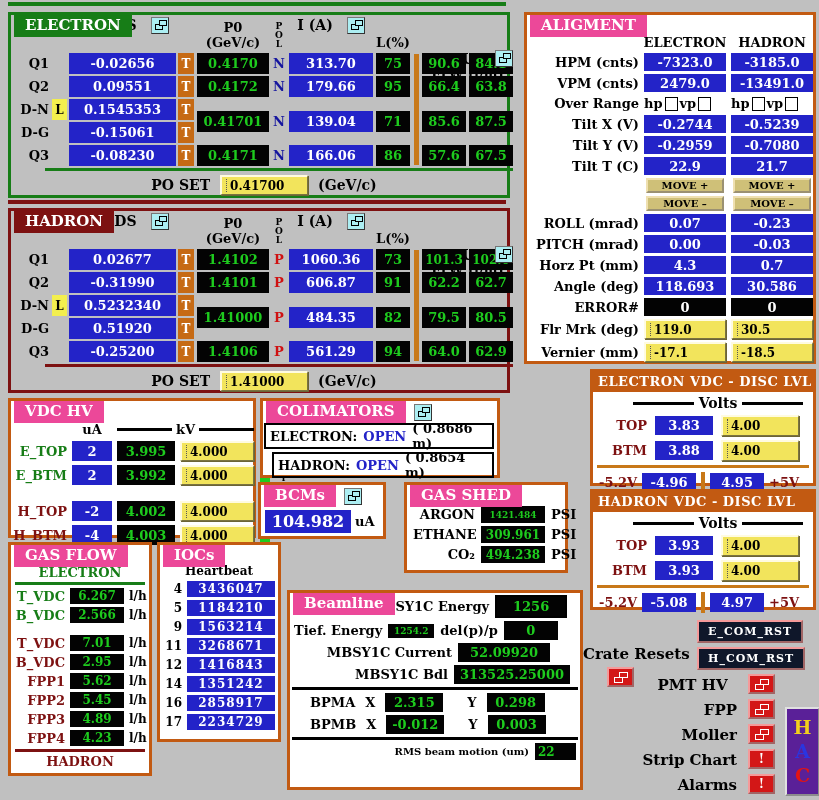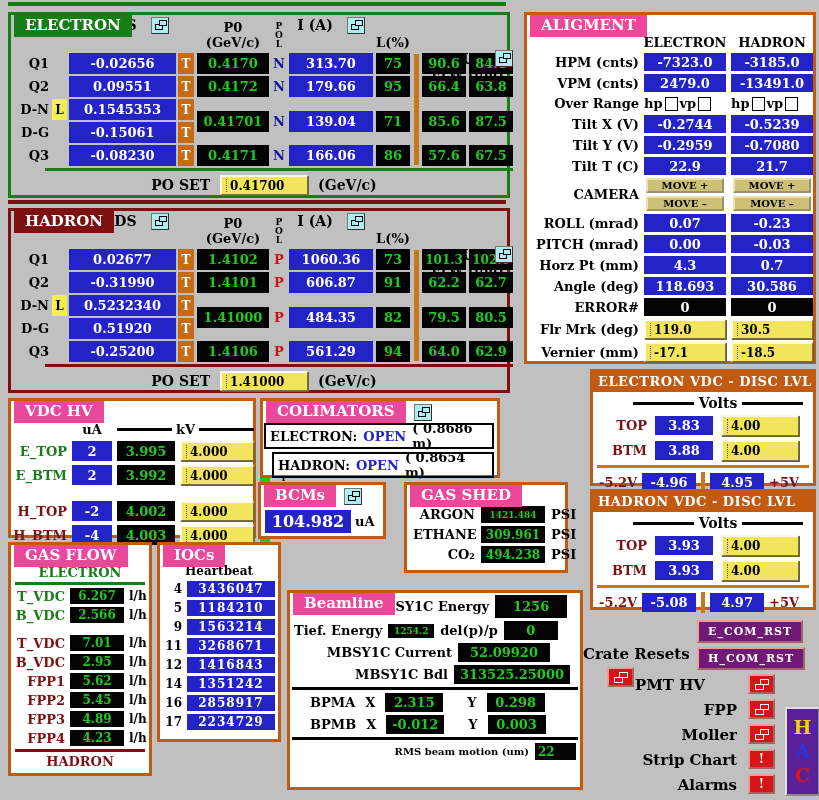--- a/index.html
+++ b/index.html
@@ -20,21 +20,21 @@
   .blk{background:#030303;color:#fff;display:flex;align-items:center;justify-content:center;font-size:13px;}
   .yel{background:#f2e45c;border:1px solid #7a7340;border-top:2px solid #fffbe0;border-left:2px solid #fffbe0;box-shadow:1px 1px 0 #6b6436;color:#000;font-size:12px;display:flex;align-items:center;padding-left:4px;box-sizing:border-box;}
   .yel::before{content:"";border-left:1px dotted #555;align-self:stretch;margin:2px 3px 2px 0;}
   .cicon{width:16px;height:15px;background:#aceef2;border:1px solid #777;border-right-color:#333;border-bottom-color:#333;position:relative;flex:none;cursor:pointer;}
   .cicon::before{content:"";position:absolute;left:3px;top:6px;width:6px;height:4px;border:1px solid #000;background:#aceef2;}
   .cicon::after{content:"";position:absolute;left:7px;top:2px;width:6px;height:4px;border:1px solid #000;background:#aceef2;}
   .ricon{width:27px;height:20px;background:#d31717;border:2px outset #f59a9a;position:relative;cursor:pointer;flex:none;box-sizing:border-box;}
   .ricon::before{content:"";position:absolute;left:5px;top:8px;width:7px;height:4px;border:1px solid #fff;}
   .ricon::after{content:"";position:absolute;left:10px;top:3px;width:7px;height:4px;border:1px solid #fff;}
   .bangbtn{width:27px;height:20px;background:#d31717;border:2px outset #f59a9a;color:#fff;font-size:12px;display:flex;align-items:center;justify-content:center;cursor:pointer;box-sizing:border-box;}
-  .comrst{position:absolute;background:#701a75;border:2px outset #f59a9a;color:#fff;font-size:11px;letter-spacing:1px;padding:3px 9px;cursor:pointer;white-space:nowrap;}
+  .comrst{position:absolute;background:#0f172a;border:2px outset #f59a9a;color:#fff;font-size:11px;letter-spacing:1px;padding:3px 9px;cursor:pointer;white-space:nowrap;}
   .chk{width:11px;height:12px;background:#fff;border:1px solid #000;display:inline-block;cursor:pointer;}
   
   .qgrid{display:grid;grid-template-columns:34px 142px 72px 14px 84px 34px 6px 44px 44px;column-gap:3px;row-gap:2px;grid-template-rows:34px repeat(5,21px) 3px 24px;padding:2px 2px 0 4px;align-items:stretch;}
   .rowlab{display:flex;align-items:center;justify-content:flex-end;font-size:13px;}
   .fieldcell{display:flex;align-items:stretch;}
   .lslot{width:17px;flex:none;display:flex;align-items:stretch;padding-right:2px;box-sizing:border-box;}
   .lbadge{flex:1;background:#f3ef4e;color:#000;display:flex;align-items:center;justify-content:center;font-size:12px;}
   .fv{flex:1;}
   .tb{width:16px;flex:none;background:#c66a14;color:#fff;display:flex;align-items:center;justify-content:center;font-size:12px;margin-left:2px;}
   .hcell{display:flex;align-items:flex-start;justify-content:center;gap:14px;font-size:14px;padding-bottom:2px;}
@@ -327,21 +327,20 @@
       <div class="alab" style="grid-area:5/1">Tilt X (V)</div>
       <div class="bb" style="grid-area:5/2">-0.2744</div>
       <div class="bb" style="grid-area:5/3">-0.5239</div>
       <div class="alab" style="grid-area:6/1">Tilt Y (V)</div>
       <div class="bb" style="grid-area:6/2">-0.2959</div>
       <div class="bb" style="grid-area:6/3">-0.7080</div>
       <div class="alab" style="grid-area:7/1">Tilt T (C)</div>
       <div class="bb" style="grid-area:7/2">22.9</div>
       <div class="bb" style="grid-area:7/3">21.7</div>
 
-      <div class="alab" style="grid-area:8/1/10/2">CAMERA</div>
       <div class="tanbtn" style="grid-area:8/2">MOVE +</div>
       <div class="tanbtn" style="grid-area:8/3">MOVE +</div>
       <div class="tanbtn" style="grid-area:9/2">MOVE –</div>
       <div class="tanbtn" style="grid-area:9/3">MOVE –</div>
 
       <div class="alab" style="grid-area:10/1">ROLL (mrad)</div>
       <div class="bb" style="grid-area:10/2">0.07</div>
       <div class="bb" style="grid-area:10/3">-0.23</div>
       <div class="alab" style="grid-area:11/1">PITCH (mrad)</div>
       <div class="bb" style="grid-area:11/2">0.00</div>
@@ -657,21 +656,21 @@
       <span style="font-size:10px">RMS beam motion (um)</span>
       <span class="led" style="width:38px;height:17px;justify-content:flex-start;padding-left:3px;font-size:12px">22</span>
     </div>
   </div>
 
   <div class="mlabel" style="left:583px;top:645px">Crate Resets</div>
   <div class="ricon" style="position:absolute;left:607px;top:667px"></div>
   <div class="comrst" style="left:697px;top:620px">E_COM_RST</div>
   <div class="comrst" style="left:697px;top:647px">H_COM_RST</div>
 
-  <div class="mlabel" style="left:568px;top:676px;width:137px;text-align:right">PMT HV</div>
+  <div class="mlabel" style="left:624px;top:676px;width:137px;text-align:center">PMT HV</div>
   <div class="ricon" style="position:absolute;left:748px;top:674px"></div>
   <div class="mlabel" style="left:600px;top:701px;width:137px;text-align:right">FPP</div>
   <div class="ricon" style="position:absolute;left:748px;top:699px"></div>
   <div class="mlabel" style="left:600px;top:726px;width:137px;text-align:right">Moller</div>
   <div class="ricon" style="position:absolute;left:748px;top:724px"></div>
   <div class="mlabel" style="left:600px;top:751px;width:137px;text-align:right">Strip Chart</div>
   <div class="bangbtn" style="position:absolute;left:748px;top:749px">!</div>
   <div class="mlabel" style="left:600px;top:776px;width:137px;text-align:right">Alarms</div>
   <div class="bangbtn" style="position:absolute;left:748px;top:774px">!</div>
 

